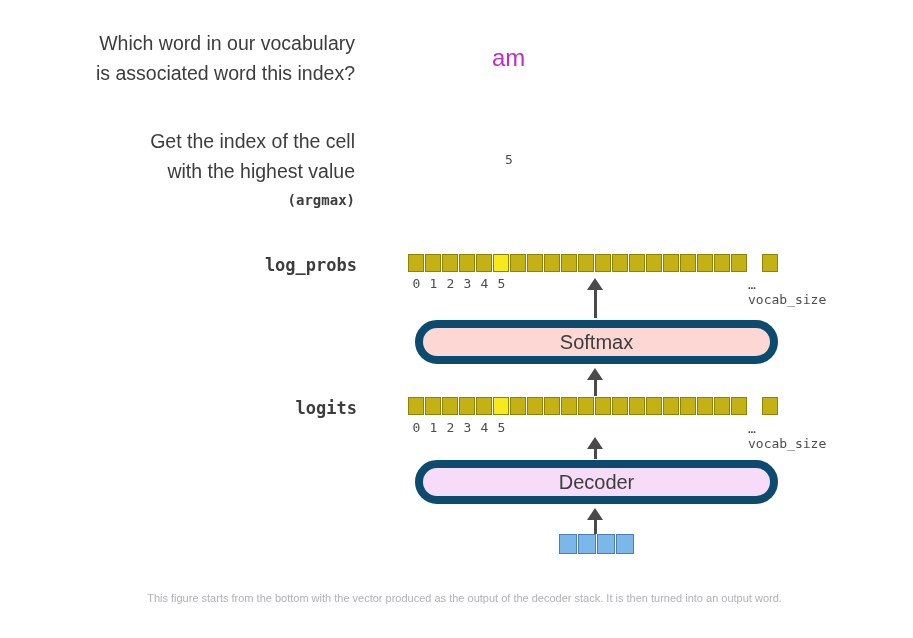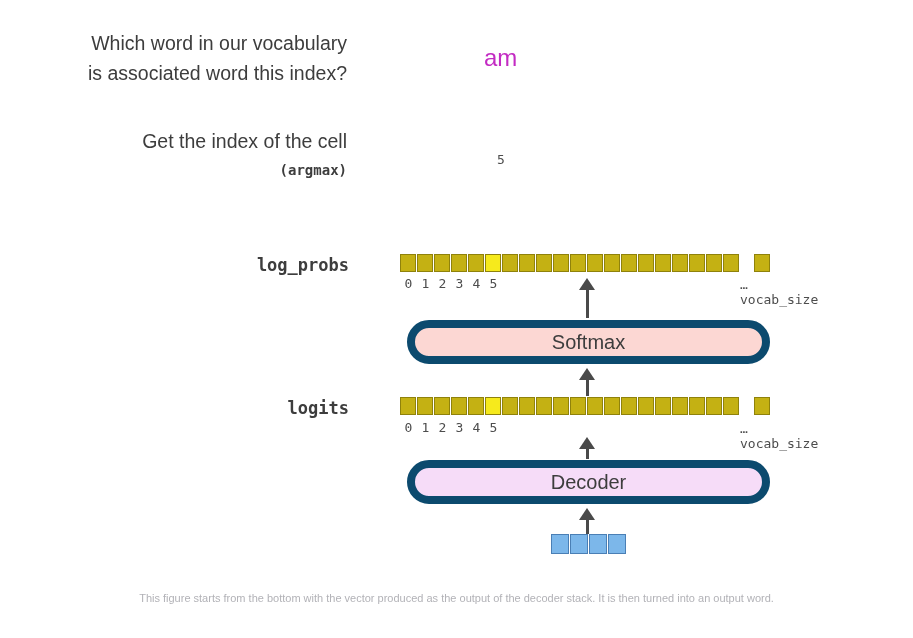--- a/index.html
+++ b/index.html
@@ -1,18 +1,18 @@
 <!DOCTYPE html>
 <html style="--text-dark: #3d3d3d; --answer-magenta: #c32bc3; --cell-fill: #c4b113; --cell-border: #8f820b; --cell-highlight: #f6ea1c; --softmax-fill: #fcd7d3; --linear-fill: #f6dcf8; --blue-cell-fill: #7cb7ea; --blue-cell-border: #4a7fb5; --arrow: #4a4a4a; --caption-gray: #b2b2b7;"><head>
 <meta charset="utf-8">
 <style>
   html, body { margin: 0; padding: 0; background: #ffffff; }
   #canvas {
     position: relative; width: 827px; height: 638px; background: #ffffff;
-    font-family: "Liberation Sans", sans-serif; overflow: hidden;
+    font-family: "Liberation Sans", sans-serif; overflow: hidden; margin-left: 8px;
   }
   .abs { position: absolute; }
   .rlabel { text-align: right; color: var(--text-dark, #3d3d3d); }
   .q { font-size: 19.5px; line-height: 30px; }
   .mono { font-family: "DejaVu Sans Mono", monospace; }
   .monobold { font-family: "DejaVu Sans Mono", monospace; font-weight: bold; }
   .veclabel { font-family: "DejaVu Sans Mono", monospace; font-weight: bold; font-size: 17px; }
   .vec-row { display: flex; }
   .cell {
     width: 16px; height: 18px; box-sizing: border-box; margin-right: 1px;
@@ -55,20 +55,21 @@
 
   <div class="abs rlabel q" style="top:28px;left:0;width:347px;">
     <div>Which word in our vocabulary</div>
     <div>is associated word this index?</div>
   </div>
 
   <div class="abs" style="top:44px;left:484px;font-size:24px;color:var(--answer-magenta,#c32bc3);">am</div>
 
   <div class="abs rlabel q" style="top:126px;left:0;width:347px;">
     <div>Get the index of the cell</div>
+    <div>with the highest value</div>
     <div class="monobold" style="font-size:14px;line-height:28px;">(argmax)</div>
   </div>
 
   <div class="abs mono" style="top:152px;left:497px;font-size:13px;color:#4d4d4d;">5</div>
 
   <div class="abs rlabel veclabel" style="top:255px;left:0;width:349px;">log_probs</div>
   <div class="abs vec-row" style="top:254px;left:400px;">
       <div class="cell"></div>
       <div class="cell"></div>
       <div class="cell"></div>

